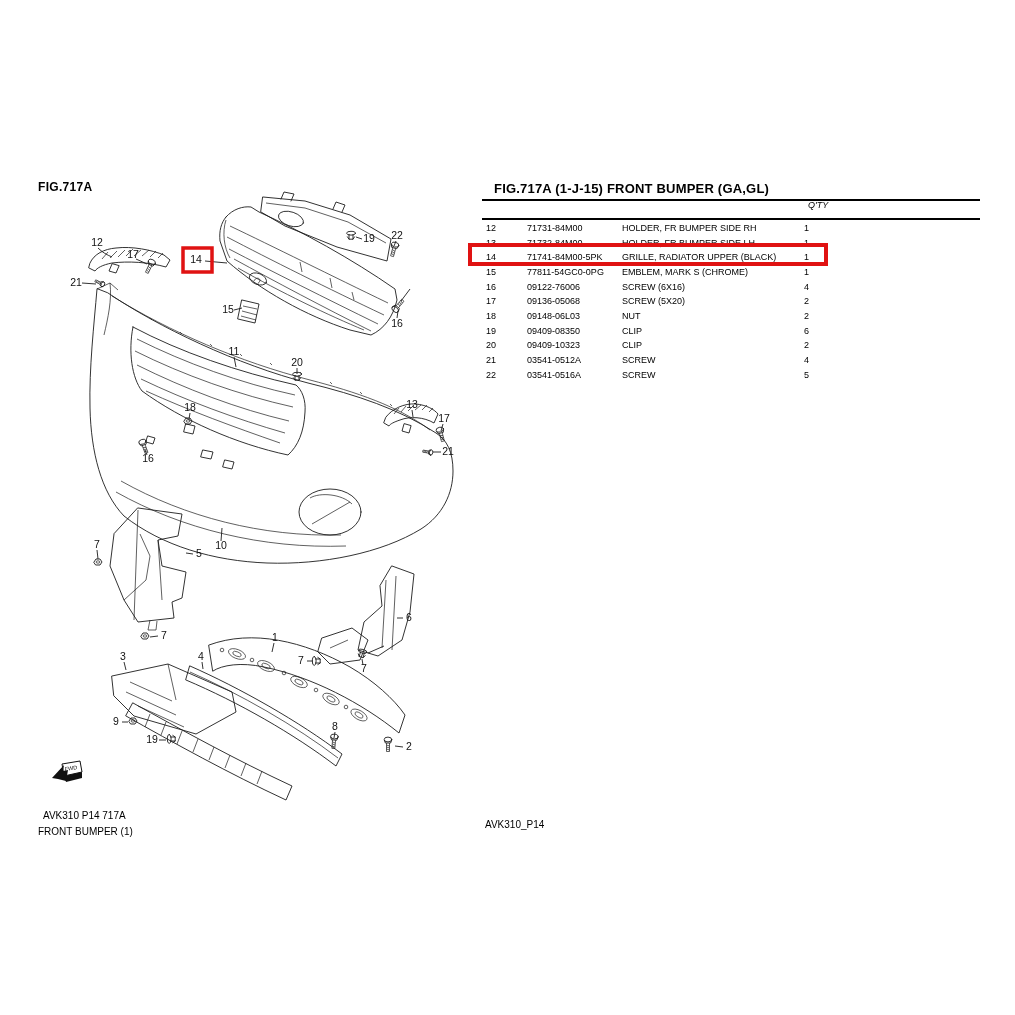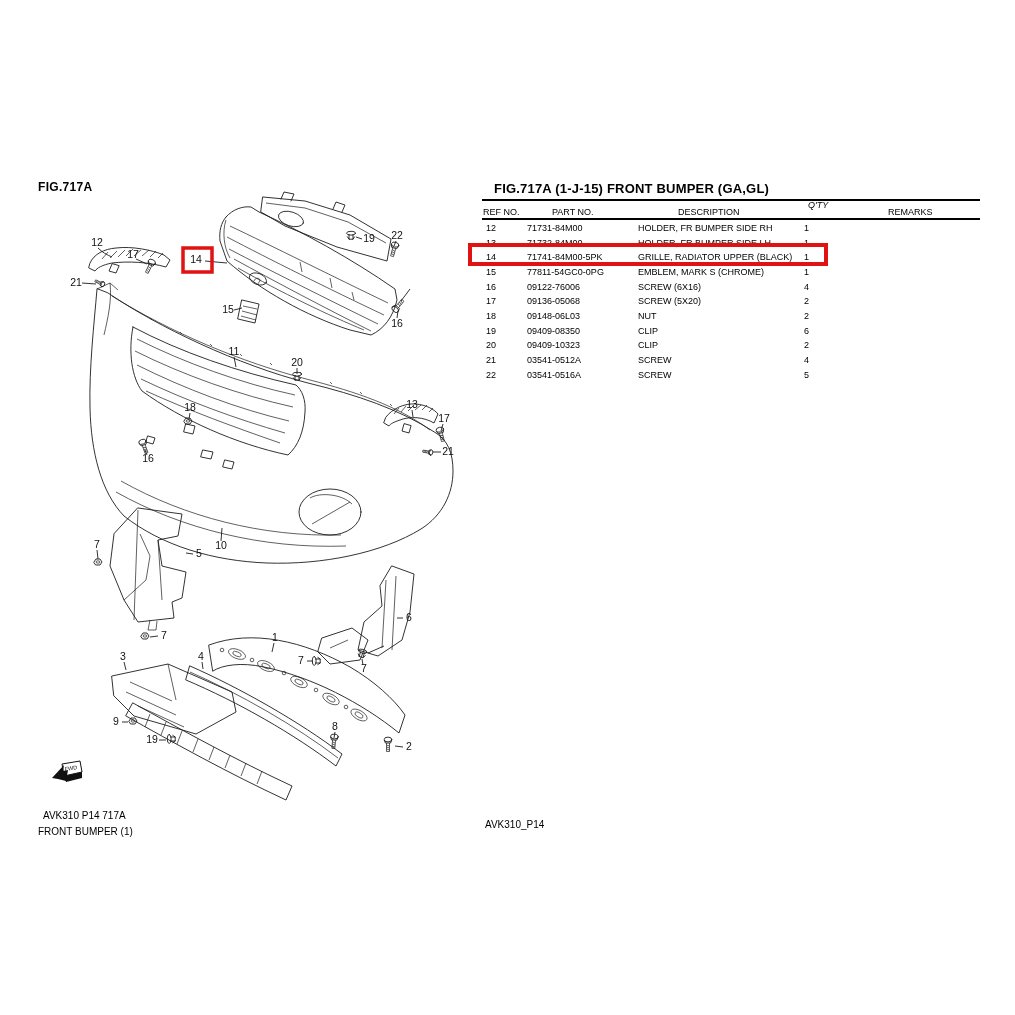--- a/index.html
+++ b/index.html
@@ -23,21 +23,21 @@
   .rule{position:absolute;left:0;width:498px;background:#000;}
   #rule-title{top:18px;height:2px;}
   #rule-head{top:37px;height:1.5px;}
   .hcell{position:absolute;font-size:9px;white-space:nowrap;}
   #qty-head{top:19px;left:326px;font-style:italic;}
   #head-row{position:absolute;top:26px;left:0;width:100%;height:11px;}
   .h-ref{left:1px;}.h-part{left:70px;}.h-desc{left:196px;}.h-rem{left:406px;}
   #table-rows{position:absolute;top:40px;left:0;width:100%;}
   .row{position:relative;height:14.66px;line-height:14.66px;font-size:9px;}
   .cell{position:absolute;top:0;white-space:nowrap;}
-  .c-ref{left:4px;}.c-part{left:45px;}.c-desc{left:156px;}.c-qty{left:322px;}.c-rem{left:400px;}
+  .c-ref{left:4px;}.c-part{left:45px;}.c-desc{left:140px;}.c-qty{left:322px;}.c-rem{left:400px;}
   
   #tbl-highlight{left:468px;top:243px;width:360px;height:23px;border:4px solid #e01212;box-sizing:border-box;z-index:5;}
   
   .footer{font-size:10px;white-space:nowrap;}
   #footer-l1{left:43px;top:810px;}
   #footer-l2{left:38px;top:826px;}
   #footer-r{left:485px;top:819px;}
 </style>
 </head>
 <body>
@@ -243,26 +243,20 @@
       <text x="152" y="743" class="co">19</text>
       <text x="335" y="730" class="co">8</text>
       <text x="409" y="750" class="co">2</text>
     </g>
 </svg>
 
 <div class="abs" id="table-wrap">
   <p class="t-title">FIG.717A (1-J-15) FRONT BUMPER (GA,GL)</p>
   <div class="rule" id="rule-title"></div>
   <div class="hcell" id="qty-head">Q'TY</div>
-  <div id="head-row">
-    <span class="hcell h-ref">REF NO.</span>
-    <span class="hcell h-part">PART NO.</span>
-    <span class="hcell h-desc">DESCRIPTION</span>
-    <span class="hcell h-rem">REMARKS</span>
-  </div>
   <div class="rule" id="rule-head"></div>
   <div id="table-rows">
       <div class="row">
     <span class="cell c-ref">12</span>
     <span class="cell c-part">71731-84M00</span>
     <span class="cell c-desc">HOLDER, FR BUMPER SIDE RH</span>
     <span class="cell c-qty">1</span>
     <span class="cell c-rem"></span>
   </div>
       <div class="row">

